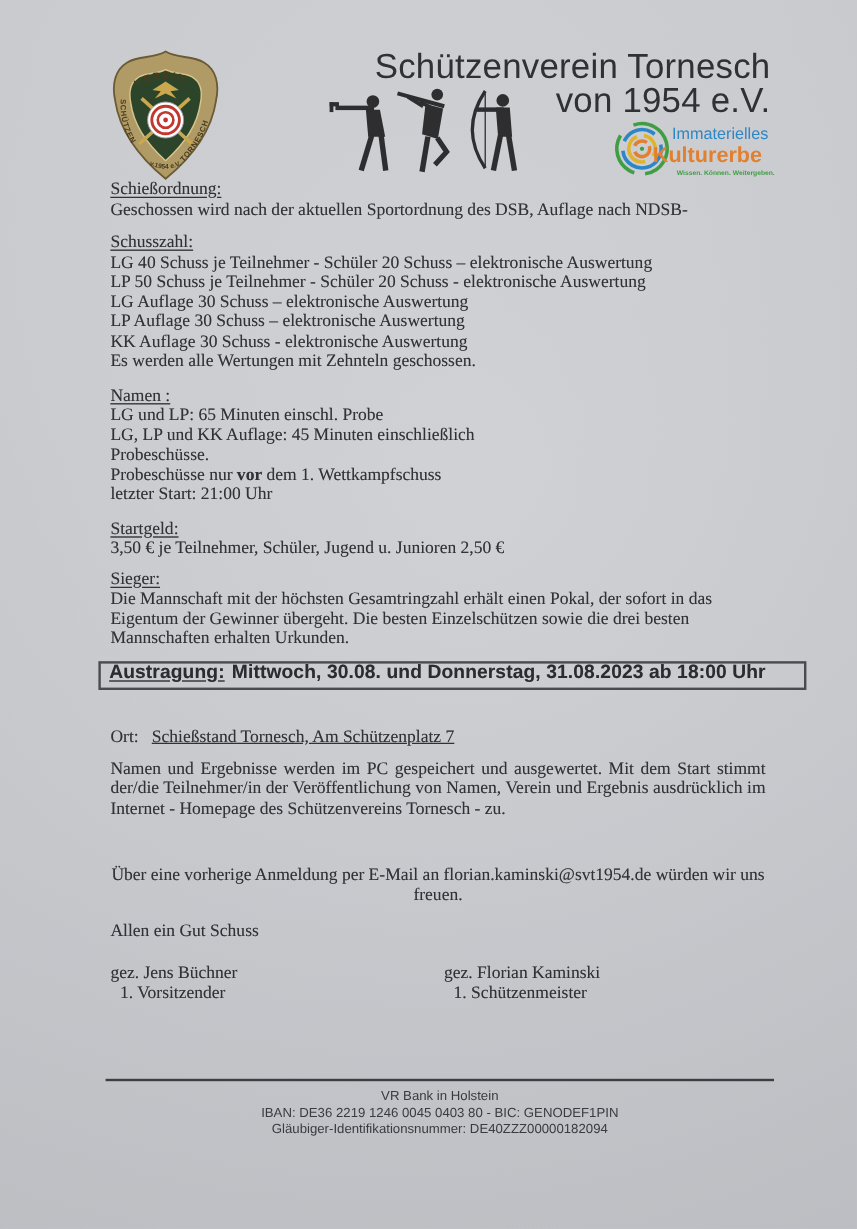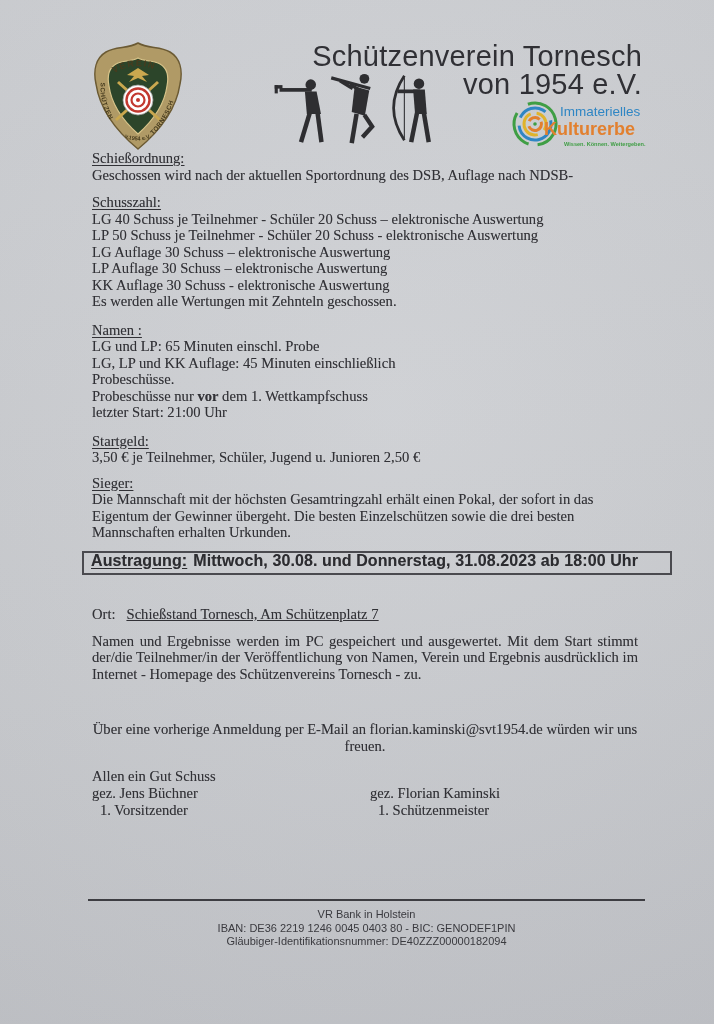--- a/index.html
+++ b/index.html
@@ -45,21 +45,21 @@
     letter-spacing:0.1px; white-space:nowrap; color:#2c2c30;
   }
   .box .label { text-decoration:underline; text-underline-offset:2px; }
   .box .after-label { margin-left:6px; }
   .m-ort { margin-top:31px; }
   .inline-label { text-underline-offset:2px; }
   .after-inline { margin-left:11px;text-decoration:underline; }
   .m-datenschutz { margin-top:10px; text-align:justify; width:546px; }
   .m-anmeldung { margin-top:39px; width:546px;text-align:center; }
   .m-gruss { margin-top:14px; }
-  .sign-row { display:flex; margin-top:0; }
+  .sign-row { display:flex; margin-top:18px; }
   .sign-col { min-width:278px; }
   .sign-role { padding-left:8px; margin-top:1px; }
   
   .footer {
     position:absolute; top:899px; left:88px; width:557px; text-align:center;
     font-family:"Liberation Sans", sans-serif; font-size:11px; line-height:13.5px;
     color:#3a3a3f;
   }
   .footer-rule { border-top:2px solid #3d3d42; margin-bottom:7px; }
 </style>

